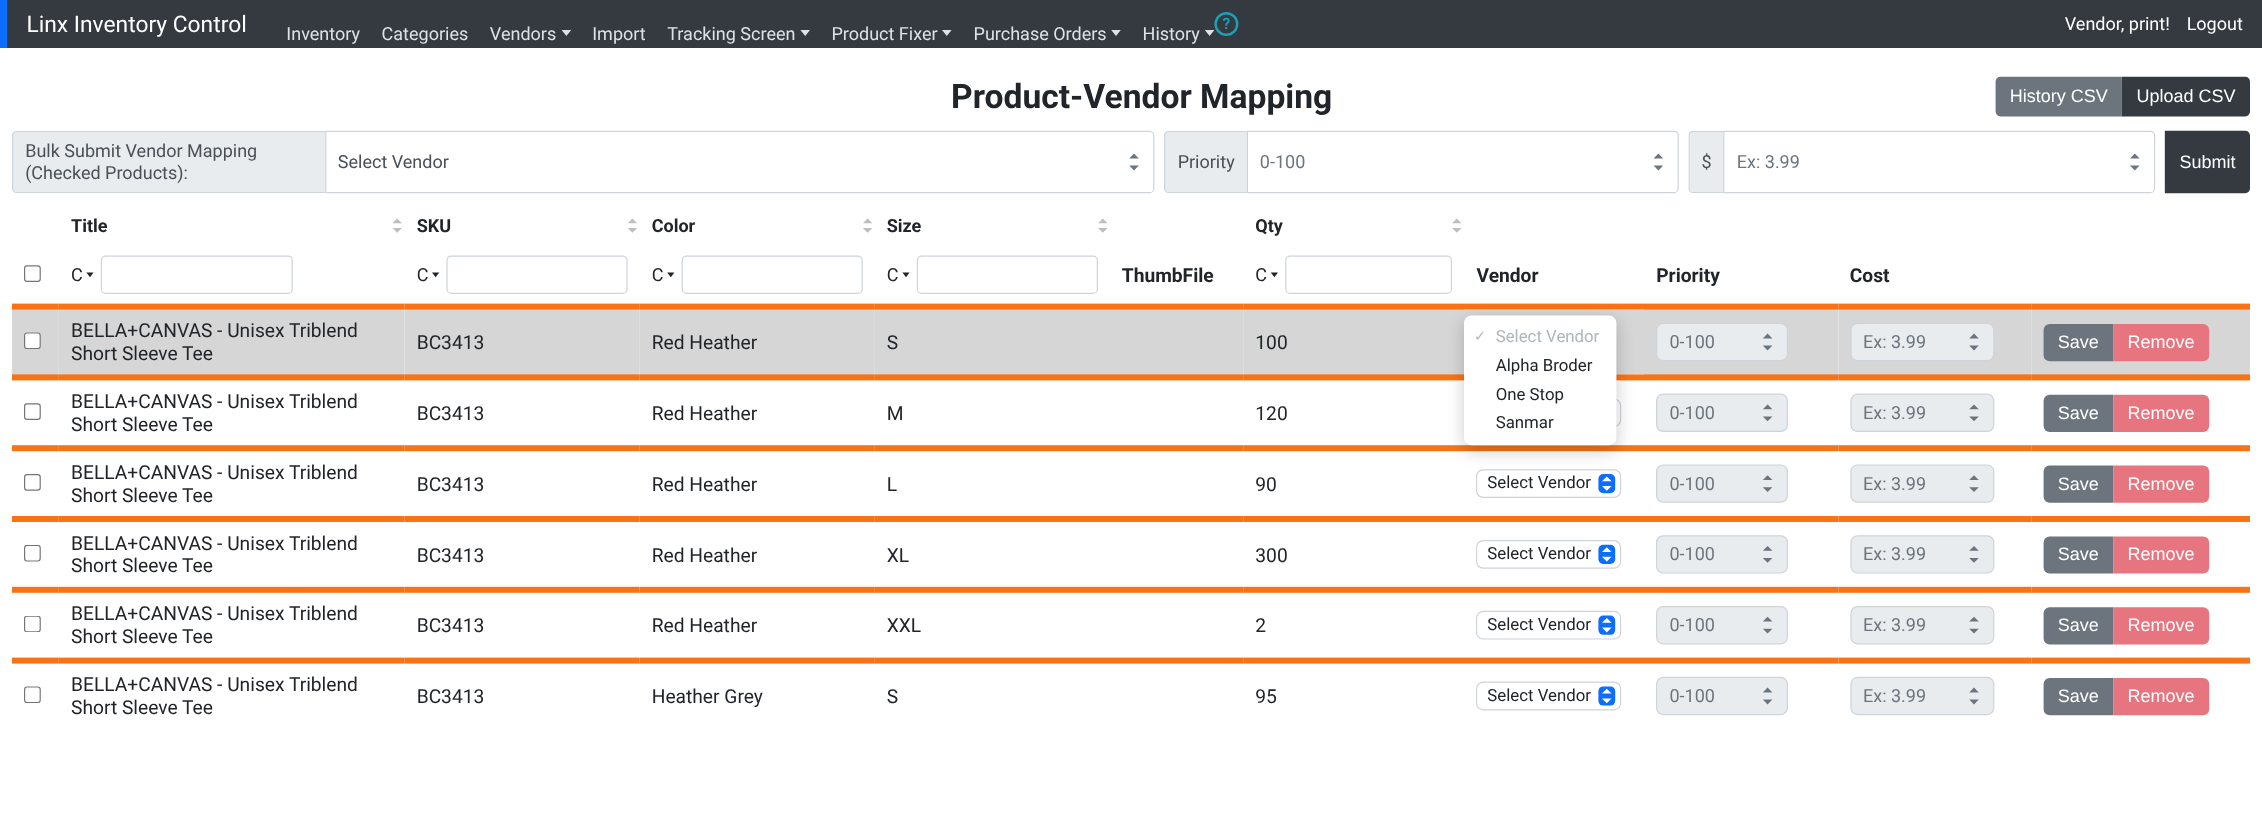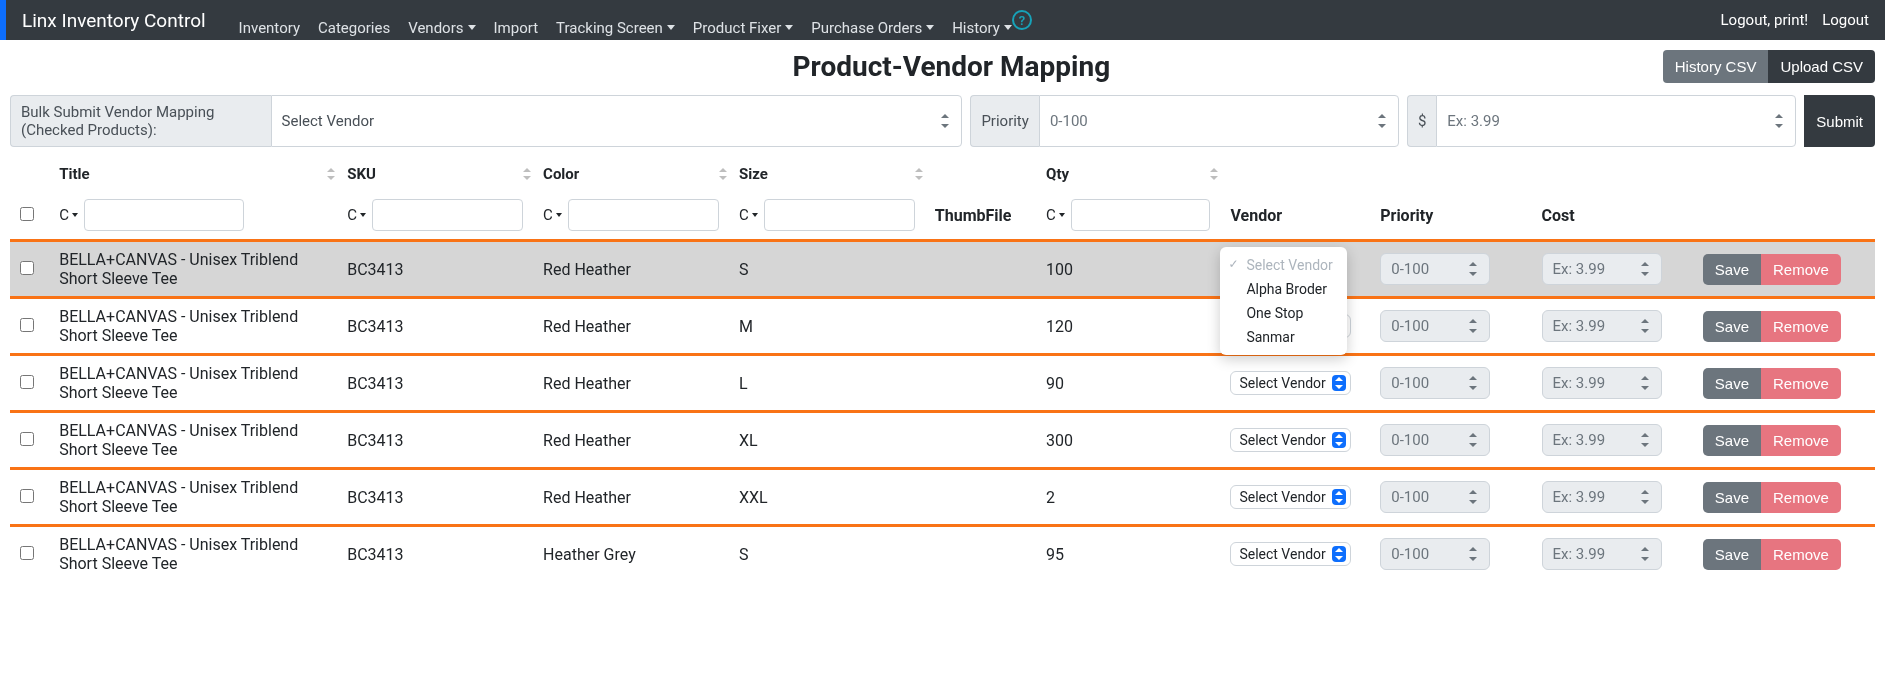--- a/index.html
+++ b/index.html
@@ -5,21 +5,21 @@
   * { box-sizing: border-box; margin: 0; padding: 0; }
   body { font-family: -apple-system, BlinkMacSystemFont, "Segoe UI", Roboto, sans-serif; font-size: 16px; color: #212529; background: #fff; }
   .navbar { background: #343a40; color: #fff; display: flex; align-items: center; padding: 0 16px; height: 40px; border-left: 6px solid #0d6efd; }
   .navbar .brand { font-size: 19px; font-weight: 400; margin-right: 33px; white-space: nowrap; }
   .navbar .nav { display: flex; align-items: center; gap: 18px; flex: 1; margin-top: 15px; }
   .navbar .nav-item { color: #dee2e6; font-size: 15px; white-space: nowrap; display: flex; align-items: center; gap: 4px; cursor: pointer; }
   .navbar .caret { width: 0; height: 0; border-left: 4px solid transparent; border-right: 4px solid transparent; border-top: 5px solid #dee2e6; }
   .help-circle { width: 20px; height: 20px; border: 2px solid #17a2b8; border-radius: 50%; display: flex; align-items: center; justify-content: center; color: #17a2b8; font-size: 13px; font-weight: 600; cursor: pointer; }
   .navbar-right { display: flex; align-items: center; gap: 14px; font-size: 15px; }
   .navbar-right span { color: #fff; cursor: pointer; }
-  .page-head { display: flex; align-items: flex-end; padding: 10px 10px 12px; }
+  .page-head { display: flex; align-items: flex-end; padding: 24px 10px 12px; }
   .page-title { flex: 1; text-align: center; font-size: 28px; font-weight: 700; }
   .btn { display: inline-flex; align-items: center; justify-content: center; padding: 8px 12px; font-size: 15px; border: none; cursor: pointer; color: #fff; border-radius: 4px; }
   .btn-secondary { background: #6c757d; }
   .btn-dark { background: #343a40; }
   .btn-danger { background: #e77580; }
   .btn-group-right { display: flex; gap: 0; }
   .btn-group-right .btn { border-radius: 0; }
   .btn-group-right .btn:first-child { border-top-left-radius: 4px; border-bottom-left-radius: 4px; }
   .btn-group-right .btn:last-child { border-top-right-radius: 4px; border-bottom-right-radius: 4px; }
   .bulk-row { display: flex; align-items: stretch; padding: 0 10px; gap: 8px; }
@@ -42,21 +42,21 @@
   thead tr:first-child th { font-weight: 700; font-size: 15px; position: relative; }
   .sort-icons { position: absolute; right: 10px; top: 50%; transform: translateY(-50%); opacity: 0.25; }
   .sort-icons::before, .sort-icons::after { content: ""; position: absolute; left: 0; width: 0; height: 0; border-left: 4px solid transparent; border-right: 4px solid transparent; }
   .sort-icons::before { top: -6px; border-bottom: 4px solid #000; }
   .sort-icons::after { top: 2px; border-top: 4px solid #000; }
   thead tr.filter-row th { font-weight: 400; }
   .filter-cell { display: flex; align-items: center; gap: 6px; }
   .filter-c { font-size: 15px; color: #212529; cursor: pointer; display: flex; align-items: center; gap: 3px; }
   .filter-c .mini-caret { width: 0; height: 0; border-left: 3px solid transparent; border-right: 3px solid transparent; border-top: 4px solid #212529; }
   .filter-input { border: 1px solid #ced4da; border-radius: 4px; height: 32px; width: 100%; max-width: 160px; padding: 0 8px; }
-  tbody tr { border-top: 3px solid #f97316; }
+  tbody tr { border-top: 5px solid #f97316; }
   tbody tr.selected { background: #d6d6d6; }
   input[type=checkbox] { width: 14px; height: 14px; cursor: pointer; }
   .vendor-select { display: inline-flex; align-items: center; border: 1px solid #ced4da; border-radius: 6px; padding: 3px 4px 3px 8px; font-size: 14px; background: #fff; cursor: pointer; gap: 6px; }
   .vendor-select .blue-arrows { background: #0d6efd; border-radius: 4px; width: 14px; height: 16px; position: relative; }
   .vendor-select .blue-arrows::before, .vendor-select .blue-arrows::after { content: ""; position: absolute; left: 3px; width: 0; height: 0; border-left: 4px solid transparent; border-right: 4px solid transparent; }
   .vendor-select .blue-arrows::before { top: 2px; border-bottom: 4px solid #fff; }
   .vendor-select .blue-arrows::after { bottom: 2px; border-top: 4px solid #fff; }
   .priority-input, .cost-input { background: #e9ecef; border: 1px solid #ced4da; border-radius: 6px; padding: 6px 10px; width: 110px; display: flex; justify-content: space-between; align-items: center; color: #6c757d; font-size: 15px; cursor: text; }
   .cost-input { width: 120px; }
   .row-actions { display: flex; }
@@ -89,21 +89,21 @@
       <div class="nav-item">Vendors<span class="caret"></span></div>
       <div class="nav-item">Import</div>
       <div class="nav-item">Tracking Screen<span class="caret"></span></div>
       <div class="nav-item">Product Fixer<span class="caret"></span></div>
       <div class="nav-item">Purchase Orders<span class="caret"></span></div>
       <div class="nav-item">History<span class="caret"></span></div>
     </div>
   <div class="help-circle">?</div>
   <div style="flex:1"></div>
   <div class="navbar-right">
-    <span>Logout, print!</span>
+    <span>Vendor, print!</span>
     <span>Logout</span>
   </div>
 </div>
 
 <div class="page-head">
   <div style="width:230px"></div>
   <div class="page-title">Product-Vendor Mapping</div>
   <div class="btn-group-right">
     <button class="btn btn-secondary">History CSV</button>
     <button class="btn btn-dark">Upload CSV</button>

